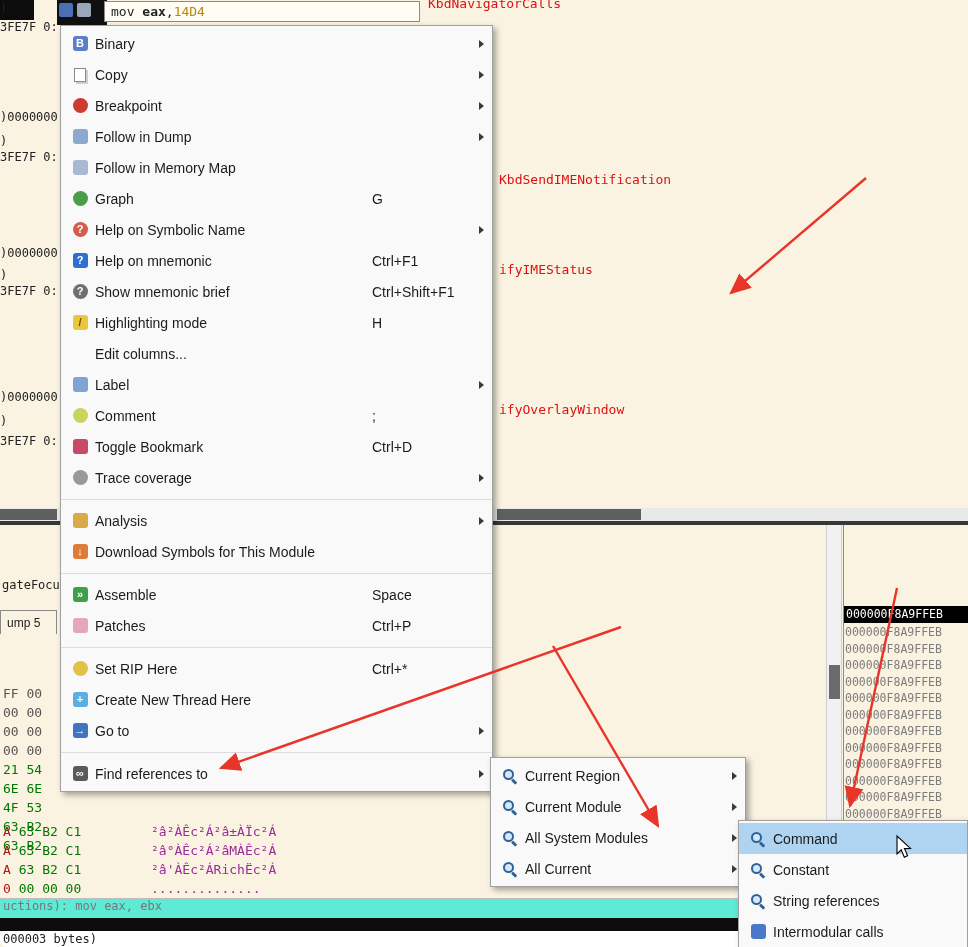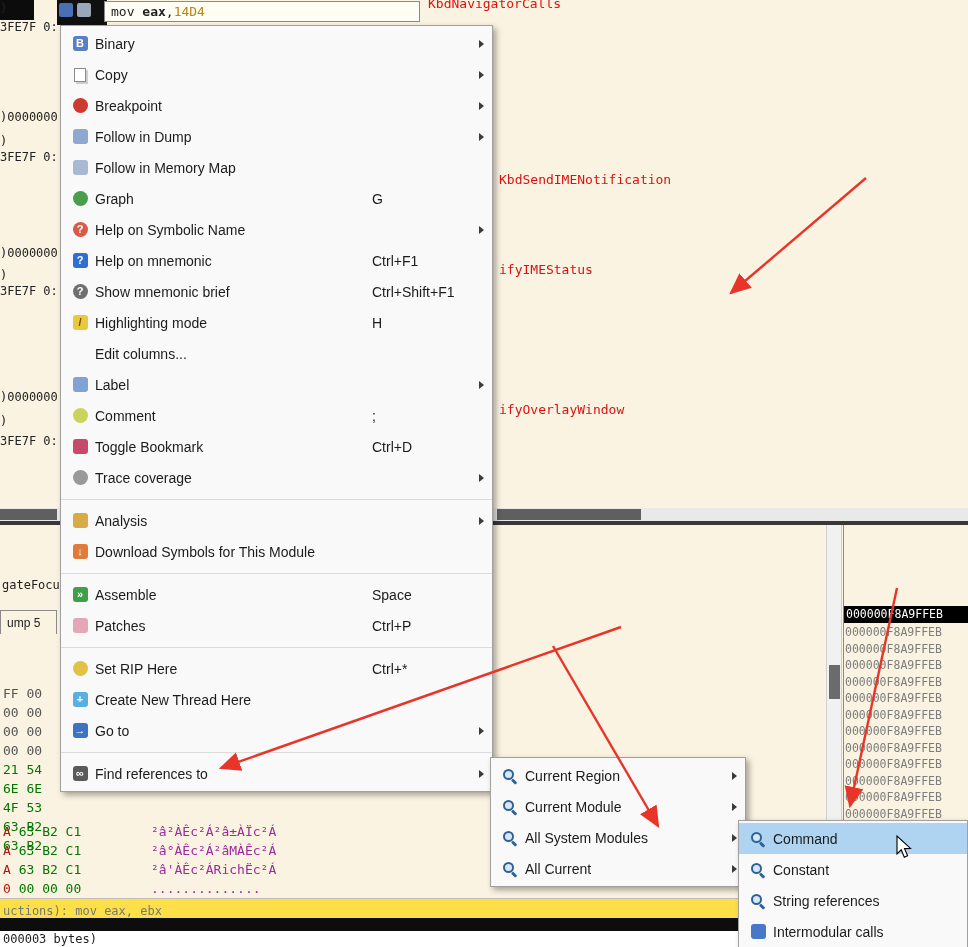--- a/index.html
+++ b/index.html
@@ -49,27 +49,27 @@
     border-left:1px solid #cfcfcf; border-right:1px solid #cfcfcf; }
   .vthumb { position:absolute; left:2px; top:140px; width:11px; height:34px; background:#6b6b6b; }
   .stack-panel { position:absolute; left:843px; top:525px; width:125px; height:422px; background:#fbf3e1;
     border-left:1px solid #8a8a8a; }
   .stack-sel { position:absolute; left:844px; top:606px; width:124px; height:17px; background:#000;
     color:#fff; font:11.5px "DejaVu Sans Mono",monospace; line-height:17px; padding-left:2px; }
   #stack-rows { position:absolute; left:845px; top:624px; font:11.5px "DejaVu Sans Mono",monospace; color:#7d7d7d; }
   #stack-rows div { height:16.5px; line-height:16.5px; }
 
   
-  .status1 { position:absolute; left:0; top:898px; width:968px; height:20px; background:#fde047;
+  .status1 { position:absolute; left:0; top:898px; width:968px; height:20px; background:#5eead4;
     border-top:1px solid #bdbdbd; font:12px "DejaVu Sans Mono",monospace; color:#777;
-    display:flex; align-items:flex-end; padding-left:3px; z-index:3; }
+    display:flex; align-items:flex-start; padding-left:3px; z-index:3; }
   .status-black { position:absolute; left:0; top:918px; width:968px; height:13px; background:#0d0d0d; z-index:3; }
   .status2 { position:absolute; left:0; top:931px; width:968px; height:16px; background:#ffffff;
     font:12px "DejaVu Sans Mono",monospace; color:#222; display:flex; align-items:center;
-    padding-left:3px; z-index:3; }
+    padding-left:3px; z-index:3;border-radius:7px; }
 
   
   .menu { position:absolute; background:#f9f9f9; border:1px solid #a0a0a0;
     box-shadow:3px 3px 6px rgba(0,0,0,0.35); padding:2px 0; }
   #context-menu { left:60px; top:25px; width:433px; z-index:10; }
   #submenu-search { left:490px; top:757px; width:256px; z-index:11; }
   #submenu-user { left:738px; top:820px; width:230px; z-index:12; }
   .menu-item { height:31px; display:flex; align-items:center; padding:0 2px 0 4px;
     font:14px "Liberation Sans",sans-serif; color:#1b1b1b; }
   .menu-item.hl { background:#aed4f2; }

